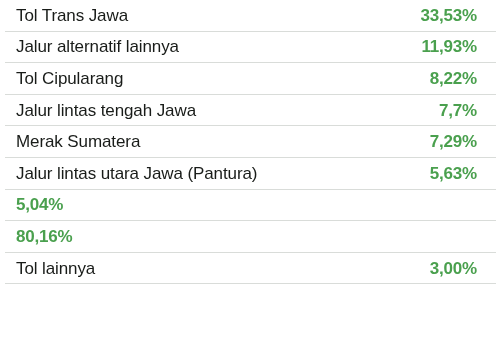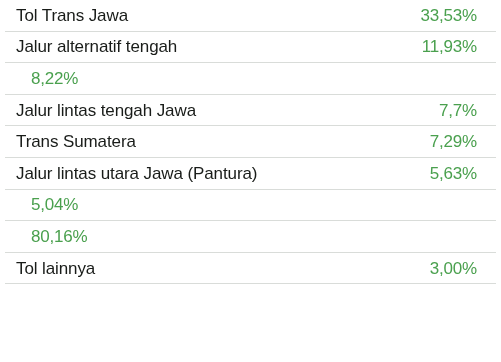--- a/index.html
+++ b/index.html
@@ -37,57 +37,57 @@
     font-size: 17px;
     font-weight: 400;
     color: #191c19;
     letter-spacing: -0.1px;
     white-space: nowrap;
     line-height: 1;
   }
 
   .row-value {
     font-size: 17px;
-    font-weight: 400;
+    font-weight: 700;
     color: #4aa04e;
     letter-spacing: -0.2px;
     white-space: nowrap;
     line-height: 1;
     text-align: right;
     flex: 0 0 auto;
-    margin-left: 15px;
   }
 </style>
 </head>
 <body>
 
 <div id="ranking-table">
 
   <div class="row">
     <span class="row-label">Tol Trans Jawa</span>
     <span class="row-value">33,53%</span>
   </div>
 
   <div class="row">
-    <span class="row-label">Jalur alternatif tengah</span>
+    <span class="row-label">Jalur alternatif lainnya</span>
     <span class="row-value">11,93%</span>
   </div>
 
   <div class="row">
+    <span class="row-label">Tol Cipularang</span>
     <span class="row-value">8,22%</span>
   </div>
 
   <div class="row">
     <span class="row-label">Jalur lintas tengah Jawa</span>
     <span class="row-value">7,7%</span>
   </div>
 
 
   <div class="row">
-    <span class="row-label">Trans Sumatera</span>
+    <span class="row-label">Merak Sumatera</span>
     <span class="row-value">7,29%</span>
   </div>
 
   <div class="row">
     <span class="row-label">Jalur lintas utara Jawa (Pantura)</span>
     <span class="row-value">5,63%</span>
   </div>
 
   <div class="row">
     <span class="row-value">5,04%</span>

